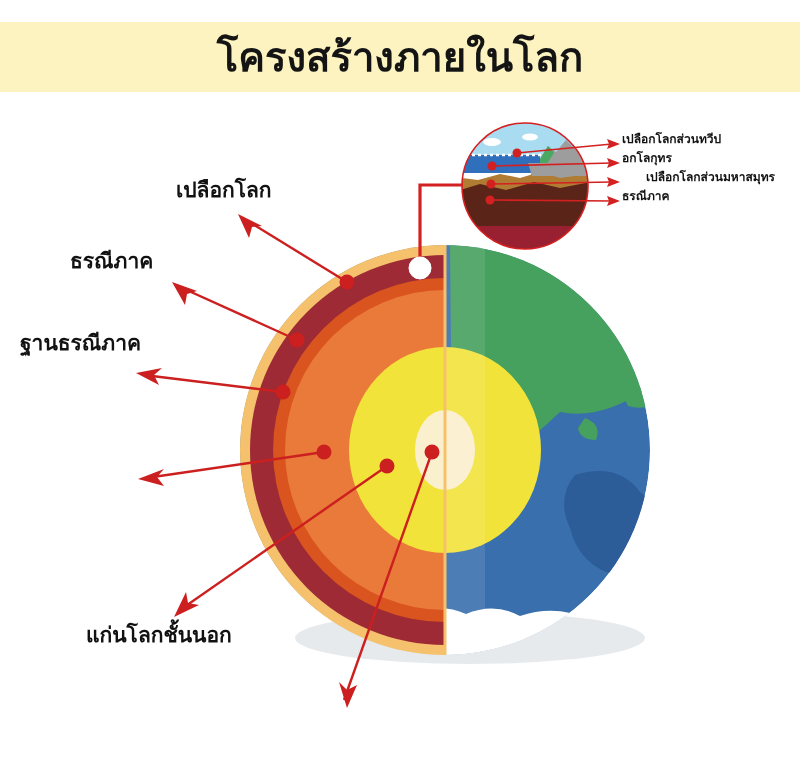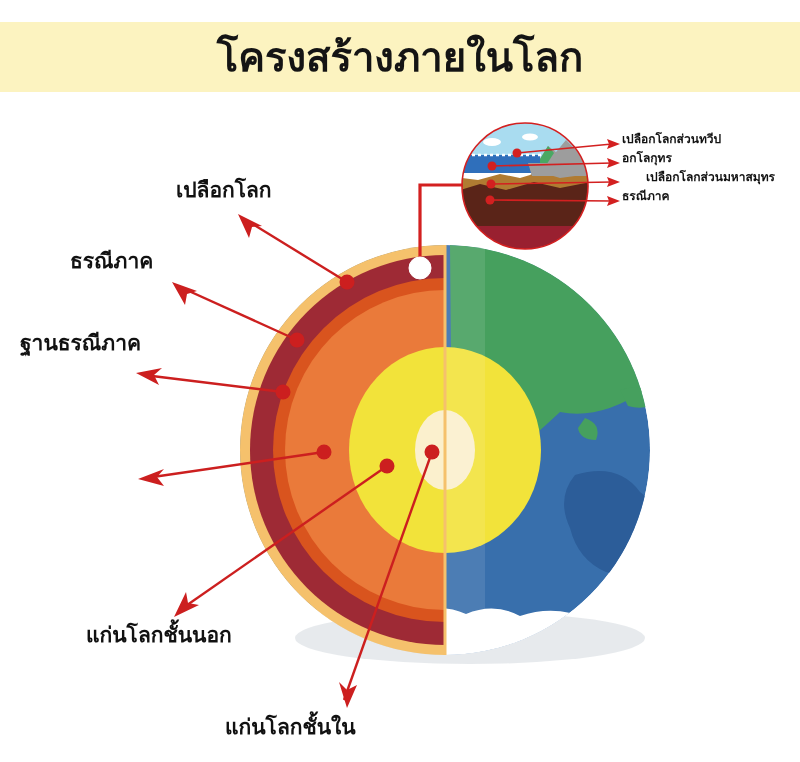--- a/index.html
+++ b/index.html
@@ -195,20 +195,19 @@
       <path d="M138 479 L164 469 L157 477 L164 486 Z"></path>
       <path d="M174 617 L186 592 L188 603 L199 605 Z"></path>
       <path d="M347 708 L339 682 L347 690 L357 685 Z"></path>
     </g>
   </svg>
 
   <div class="lbl lbl-main" style="left:176px; top:181px;">เปลือกโลก</div>
   <div class="lbl lbl-main" style="left:70px; top:252px;">ธรณีภาค</div>
   <div class="lbl lbl-main" style="left:20px; top:334px;">ฐานธรณีภาค</div>
   <div class="lbl lbl-main" style="left:86px; top:626px;">แก่นโลกชั้นนอก</div>
-  <div class="lbl lbl-main" style="left:225px; top:718px;">แก่นโลกชั้นใน</div>
 
   <div class="lbl lbl-inset" style="left:622px; top:134px;">เปลือกโลกส่วนทวีป</div>
   <div class="lbl lbl-inset" style="left:622px; top:153px;">อกโลกุทร</div>
   <div class="lbl lbl-inset" style="left:646px; top:172px;">เปลือกโลกส่วนมหาสมุทร</div>
   <div class="lbl lbl-inset" style="left:622px; top:191px;">ธรณีภาค</div>
 
 </div>
 
 </body></html>

